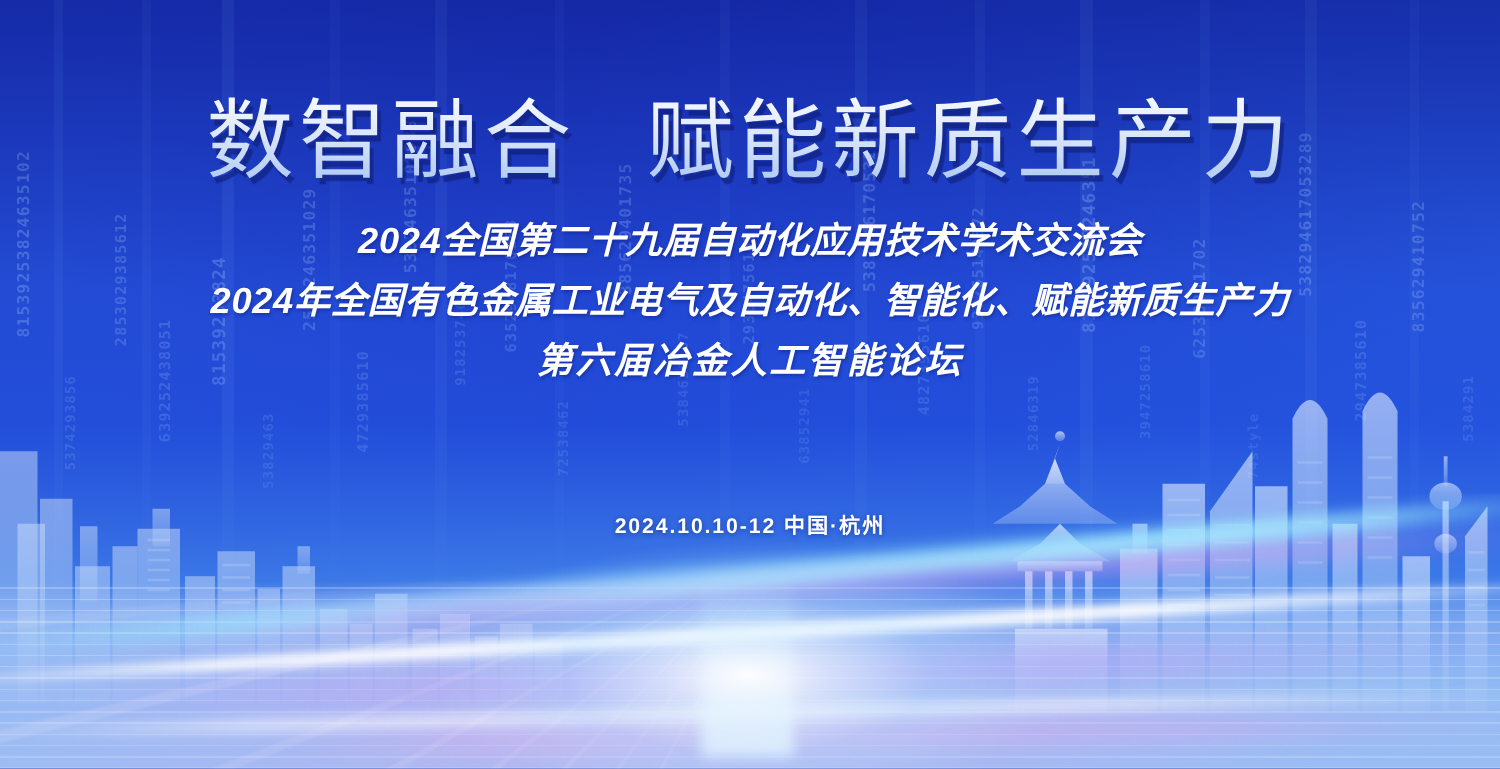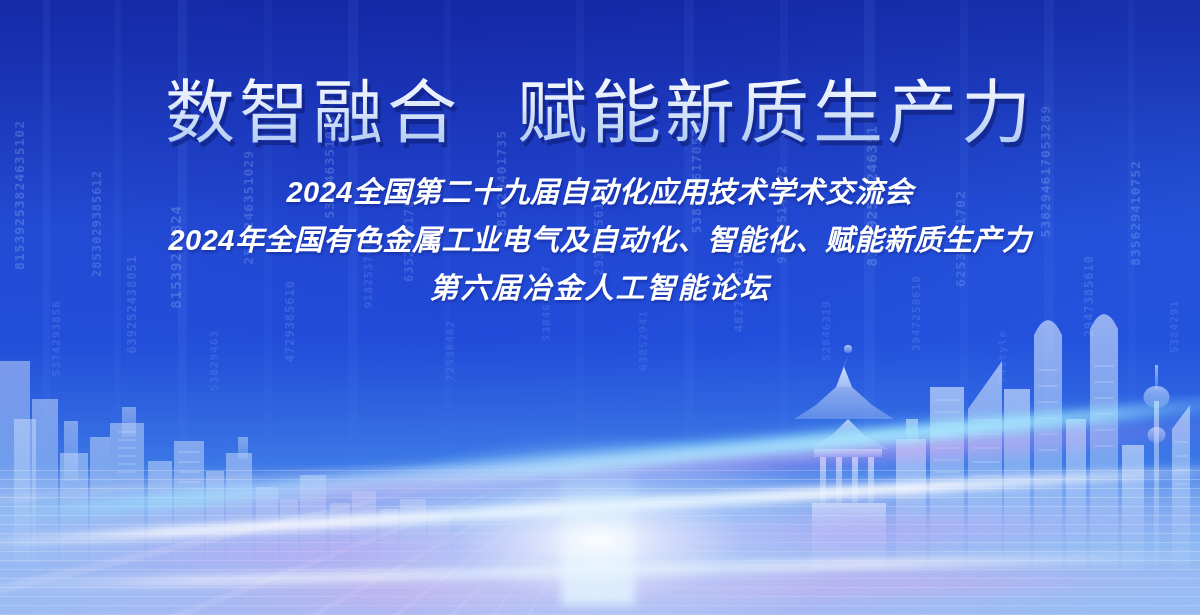--- a/index.html
+++ b/index.html
@@ -367,15 +367,16 @@
   <div class="content">
 
     <h1 class="main-title"><span>数智融合</span><span class="gap"></span><span>赋能新质生产力</span></h1>
 
     <div class="sub-lines">
       <p class="sub sub-1">2024全国第二十九届自动化应用技术学术交流会</p>
       <p class="sub sub-2">2024年全国有色金属工业电气及自动化、智能化、赋能新质生产力</p>
       <p class="sub sub-3">第六届冶金人工智能论坛</p>
     </div>
 
+    <div class="datebar">2024.10.10-12 中国·杭州</div>
   </div>
 
 </div>
 
 </body></html>

